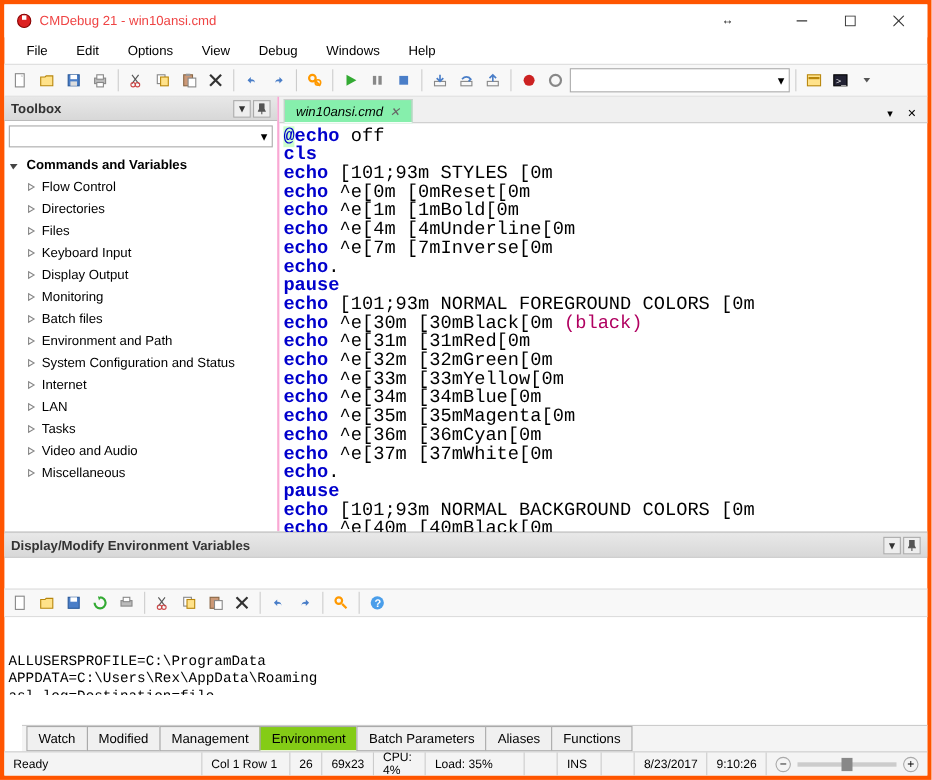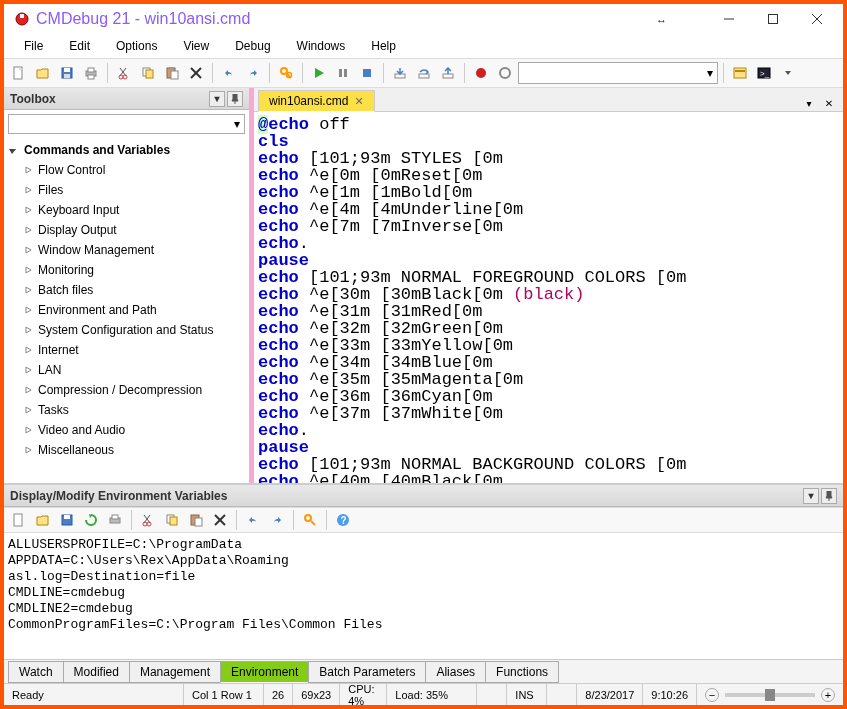--- a/index.html
+++ b/index.html
@@ -1,59 +1,59 @@
 <!DOCTYPE html>
 <html><head>
 <meta charset="utf-8">
 <style>
 * { margin: 0; padding: 0; box-sizing: border-box; }
 body { font-family: "Segoe UI", Tahoma, sans-serif; font-size: 12px; background: #fff; }
 .window { width: 847px; height: 709px; border: 4px solid #ff5500; background: #fff; display: flex; flex-direction: column; }
 .titlebar { height: 30px; display: flex; align-items: center; padding: 0 4px; background: #fff; }
 .titlebar .appicon { width: 16px; height: 16px; margin: 0 6px; }
-.titlebar .title { flex: 1; font-size: 16px; color: #8b5cf6; }
+.titlebar .title { flex: 1; font-size: 12px; color: #ef4444; }
 .titlebar .tbtn { width: 44px; height: 28px; display: flex; align-items: center; justify-content: center; color: #333; }
 .menubar { height: 24px; display: flex; align-items: center; padding: 0 8px; gap: 2px; }
 .menubar .menu { padding: 4px 12px; cursor: default; }
 .toolbar { height: 30px; display: flex; align-items: center; padding: 2px 4px; gap: 2px; border-top: 1px solid #ddd; border-bottom: 1px solid #ddd; background: #f8f8f8; }
 .tb-btn { width: 22px; height: 22px; display: flex; align-items: center; justify-content: center; border: 1px solid transparent; }
 .tb-sep { width: 1px; height: 20px; background: #ccc; margin: 0 3px; }
 .tb-combo { height: 22px; min-width: 200px; border: 1px solid #aaa; background: #fff; display: flex; align-items: center; }
 .tb-combo .arr { margin-left: auto; padding: 0 4px; }
 .content { flex: 1; display: flex; flex-direction: column; min-height: 0; }
 .upper { flex: 1; display: flex; min-height: 0; }
-.toolbox { width: 250px; border-right: 5px solid #f9a8d4; display: flex; flex-direction: column; }
+.toolbox { width: 250px; border-right: 2px solid #f9a8d4; display: flex; flex-direction: column; }
 .panel-hdr { height: 22px; background: linear-gradient(#e8e8e8,#d8d8d8); border-bottom: 1px solid #bbb; display: flex; align-items: center; padding: 0 6px; font-weight: bold; color: #333;}
 .panel-hdr .spacer { flex: 1; }
 .panel-hdr .hbtn { width: 16px; height: 16px; margin-left: 2px; display: flex; align-items: center; justify-content: center; font-size: 10px; border: 1px solid #aaa; background: #eee;}
 .tb-search { margin: 4px; height: 20px; border: 1px solid #aaa; display: flex; align-items: center; }
 .tb-search .arr { margin-left: auto; padding: 0 4px; }
 .tree { flex: 1; overflow: auto; padding: 2px 0; font-size: 12px; }
 .tree-header { padding: 3px 6px 3px 4px; font-weight: bold; display: flex; align-items: center; }
 .tree-header .exp { width: 12px; text-align: center; font-size: 9px; margin-right: 4px;}
 .tree-item { padding: 3px 6px 3px 34px; display: flex; align-items: center; position: relative; text-align: center;}
 .tree-item .exp { position: absolute; left: 20px; width: 12px; font-size: 9px; color: #666;}
 .editor-area { flex: 1; display: flex; flex-direction: column; min-width: 0; }
 .tabs { height: 24px; display: flex; align-items: flex-end; background: #f0f0f0; border-bottom: 1px solid #ccc; padding: 0 4px;}
-.tab { padding: 3px 10px; background: #fde047; border: 1px solid #ccc; border-bottom: 1px solid #fff; margin-bottom: -1px; display: flex; align-items: center; gap: 6px; font-size: 12px;}
+.tab { padding: 3px 10px; background: #86efac; border: 1px solid #ccc; border-bottom: 1px solid #fff; margin-bottom: -1px; display: flex; align-items: center; gap: 6px; font-size: 12px; font-style: italic;}
 .tab .close { font-size: 11px; color: #666; }
 .tabs .spacer { flex: 1; }
 .tabs .tabbtn { width: 16px; height: 16px; display: flex; align-items: center; justify-content: center; font-size: 10px; margin: 0 2px;}
 .editor { flex: 1; overflow: auto; font-family: Liberation Mono, monospace; font-size: 17px; padding: 4px 20px 4px 4px; line-height: 17px; position: relative; white-space: pre;}
 .editor::-webkit-scrollbar { width: 18px; }
 .editor::-webkit-scrollbar-track { background: #f0f0f0; }
 .editor::-webkit-scrollbar-thumb { background: #c0c0c0; }
 .kw { color: #0000cc; font-weight: bold; }
 .pr { color: #b00060; }
-.lower { height: 200px; border-top: 2px solid #ccc; display: flex; flex-direction: column;}
+.lower { height: 200px; border-top: 2px solid #ccc; display: flex; flex-direction: column; gap: 28px;}
 .env-area { flex: 1; overflow: auto; font-family: "Courier New", monospace; font-size: 13px; padding: 4px; line-height: 16px; white-space: pre;}
 .env-area::-webkit-scrollbar { width: 18px; }
 .env-area::-webkit-scrollbar-track { background: #f0f0f0; }
 .env-area::-webkit-scrollbar-thumb { background: #c0c0c0; }
-.bottom-tabs { height: 24px; display: flex; align-items: center; border-top: 1px solid #ccc; background: #f4f4f4; padding: 0 4px; gap: 0;}
+.bottom-tabs { height: 24px; display: flex; border-top: 1px solid #ccc; background: #f4f4f4; padding: 0 4px; gap: 0; margin-left: 16px;}
 .btab { padding: 3px 10px; border: 1px solid #aaa; background: #f0f0f0; font-size: 12px; margin-right: -1px;}
 .btab.active { background: #84cc16; border-bottom: 1px solid #fff;}
 .statusbar { height: 22px; border-top: 1px solid #ccc; display: flex; align-items: flex-end; font-size: 11px; background: #f4f4f4;}
 .statusbar .cell { padding: 0 8px; border-right: 1px solid #ccc; height: 100%; display: flex; align-items: center;}
 .statusbar .cell.wide { min-width: 180px; }
 .statusbar .slider { width: 90px; height: 4px; background: #ccc; margin: 0 6px; position: relative;}
 .statusbar .slider .thumb { position: absolute; left: 40px; top: -4px; width: 10px; height: 12px; background: #888;}
 svg { display: block; }
 </style>
 </head>
@@ -275,20 +275,28 @@
                   </svg>
                 </span>
                 <span>Flow Control</span>
               </div>
               <div class="tree-item">
                 <span class="exp">
                   <svg width="8" height="8">
                     <path d="M2 1 L7 4 L2 7 Z" fill="none" stroke="#888"></path>
                   </svg>
                 </span>
+                <span>Directories</span>
+              </div>
+              <div class="tree-item">
+                <span class="exp">
+                  <svg width="8" height="8">
+                    <path d="M2 1 L7 4 L2 7 Z" fill="none" stroke="#888"></path>
+                  </svg>
+                </span>
                 <span>Files</span>
               </div>
               <div class="tree-item">
                 <span class="exp">
                   <svg width="8" height="8">
                     <path d="M2 1 L7 4 L2 7 Z" fill="none" stroke="#888"></path>
                   </svg>
                 </span>
                 <span>Keyboard Input</span>
               </div>
@@ -299,28 +307,20 @@
                   </svg>
                 </span>
                 <span>Display Output</span>
               </div>
               <div class="tree-item">
                 <span class="exp">
                   <svg width="8" height="8">
                     <path d="M2 1 L7 4 L2 7 Z" fill="none" stroke="#888"></path>
                   </svg>
                 </span>
-                <span>Window Management</span>
-              </div>
-              <div class="tree-item">
-                <span class="exp">
-                  <svg width="8" height="8">
-                    <path d="M2 1 L7 4 L2 7 Z" fill="none" stroke="#888"></path>
-                  </svg>
-                </span>
                 <span>Monitoring</span>
               </div>
               <div class="tree-item">
                 <span class="exp">
                   <svg width="8" height="8">
                     <path d="M2 1 L7 4 L2 7 Z" fill="none" stroke="#888"></path>
                   </svg>
                 </span>
                 <span>Batch files</span>
               </div>
@@ -348,28 +348,20 @@
                 </span>
                 <span>Internet</span>
               </div>
               <div class="tree-item">
                 <span class="exp">
                   <svg width="8" height="8">
                     <path d="M2 1 L7 4 L2 7 Z" fill="none" stroke="#888"></path>
                   </svg>
                 </span>
                 <span>LAN</span>
-              </div>
-              <div class="tree-item">
-                <span class="exp">
-                  <svg width="8" height="8">
-                    <path d="M2 1 L7 4 L2 7 Z" fill="none" stroke="#888"></path>
-                  </svg>
-                </span>
-                <span>Compression / Decompression</span>
               </div>
               <div class="tree-item">
                 <span class="exp">
                   <svg width="8" height="8">
                     <path d="M2 1 L7 4 L2 7 Z" fill="none" stroke="#888"></path>
                   </svg>
                 </span>
                 <span>Tasks</span>
               </div>
               <div class="tree-item">

